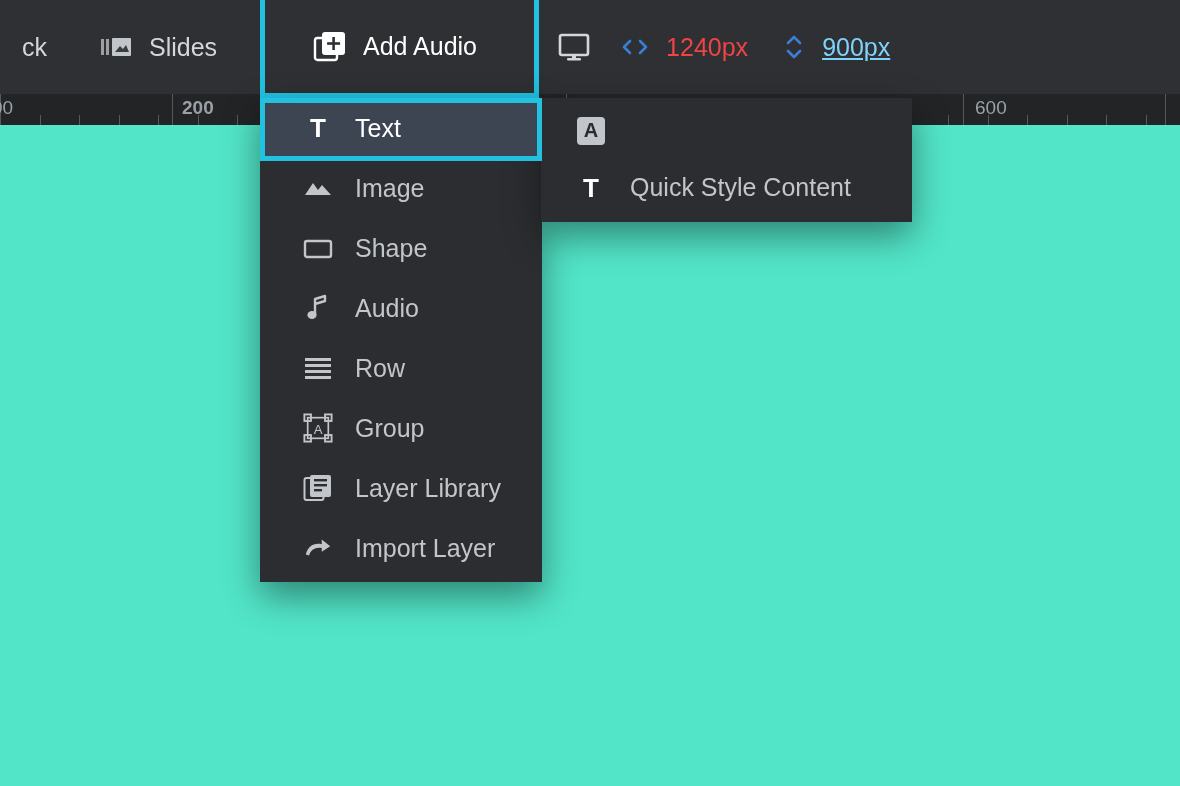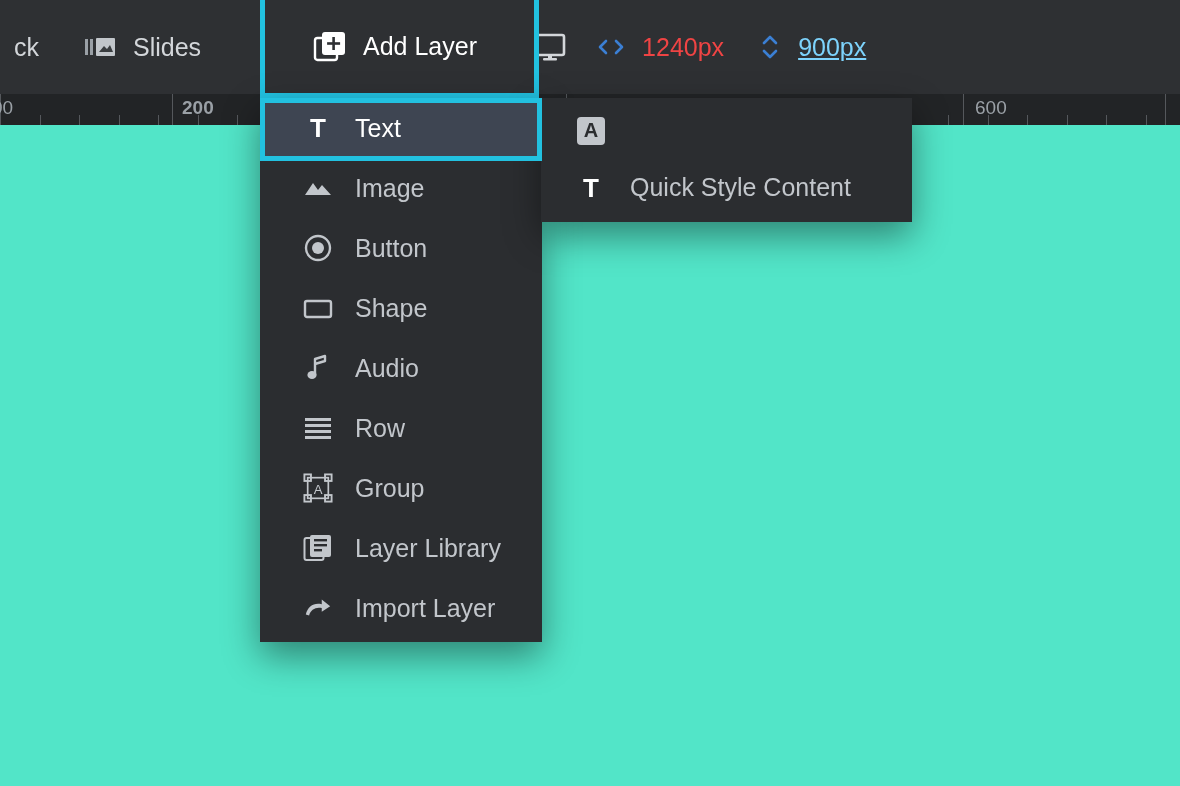--- a/index.html
+++ b/index.html
@@ -40,21 +40,21 @@
     width: 1180px;
     height: 94px;
     background: #2e3033;
     display: flex;
     align-items: center;
   }
   .tb-item {
     display: flex;
     align-items: center;
     height: 94px;
-    padding: 0 14px;
+    padding: 0 22px;
     box-sizing: border-box;
     color: #d3d6da;
     font-size: 25px;
     white-space: nowrap;
   }
   .tb-label { margin-left: 16px; }
   .tb-label.first { margin-left: 0; }
 
   .tb-divider {
     width: 2px;
@@ -305,50 +305,41 @@
 
   <div class="add-layer-btn">
     <span class="icon">
       <svg width="34" height="34" viewBox="0 0 34 34">
         <rect x="2" y="8" width="22" height="22" rx="2.5" fill="none" stroke="#ffffff" stroke-width="2.4"></rect>
         <rect x="9" y="2" width="23" height="23" rx="3" fill="#ffffff"></rect>
         <rect x="19.3" y="7" width="2.6" height="13" fill="#2e3033"></rect>
         <rect x="14.1" y="12.2" width="13" height="2.6" fill="#2e3033"></rect>
       </svg>
     </span>
-    <span class="tb-label">Add Layer</span>
+    <span class="tb-label">Add Audio</span>
   </div>
 
   <div class="menu">
 
     <div class="menu-item active">
       <span class="icon">
         <span class="glyph-t">T</span>
       </span>
       <span class="mlabel">Text</span>
     </div>
 
     <div class="menu-item">
       <span class="icon">
         <svg width="30" height="26" viewBox="0 0 30 26">
           <path d="M2 20 L10 8 L15 15 L19 10 L28 20 Z" fill="#c2c6cb"></path>
         </svg>
       </span>
       <span class="mlabel">Image</span>
     </div>
 
-    <div class="menu-item">
-      <span class="icon">
-        <svg width="30" height="30" viewBox="0 0 30 30">
-          <circle cx="15" cy="15" r="12" fill="none" stroke="#c2c6cb" stroke-width="2.4"></circle>
-          <circle cx="15" cy="15" r="6" fill="#c2c6cb"></circle>
-        </svg>
-      </span>
-      <span class="mlabel">Button</span>
-    </div>
 
     <div class="menu-item">
       <span class="icon">
         <svg width="30" height="26" viewBox="0 0 30 26">
           <rect x="2" y="6" width="26" height="16" rx="2" fill="none" stroke="#c2c6cb" stroke-width="2.4"></rect>
         </svg>
       </span>
       <span class="mlabel">Shape</span>
     </div>
 

